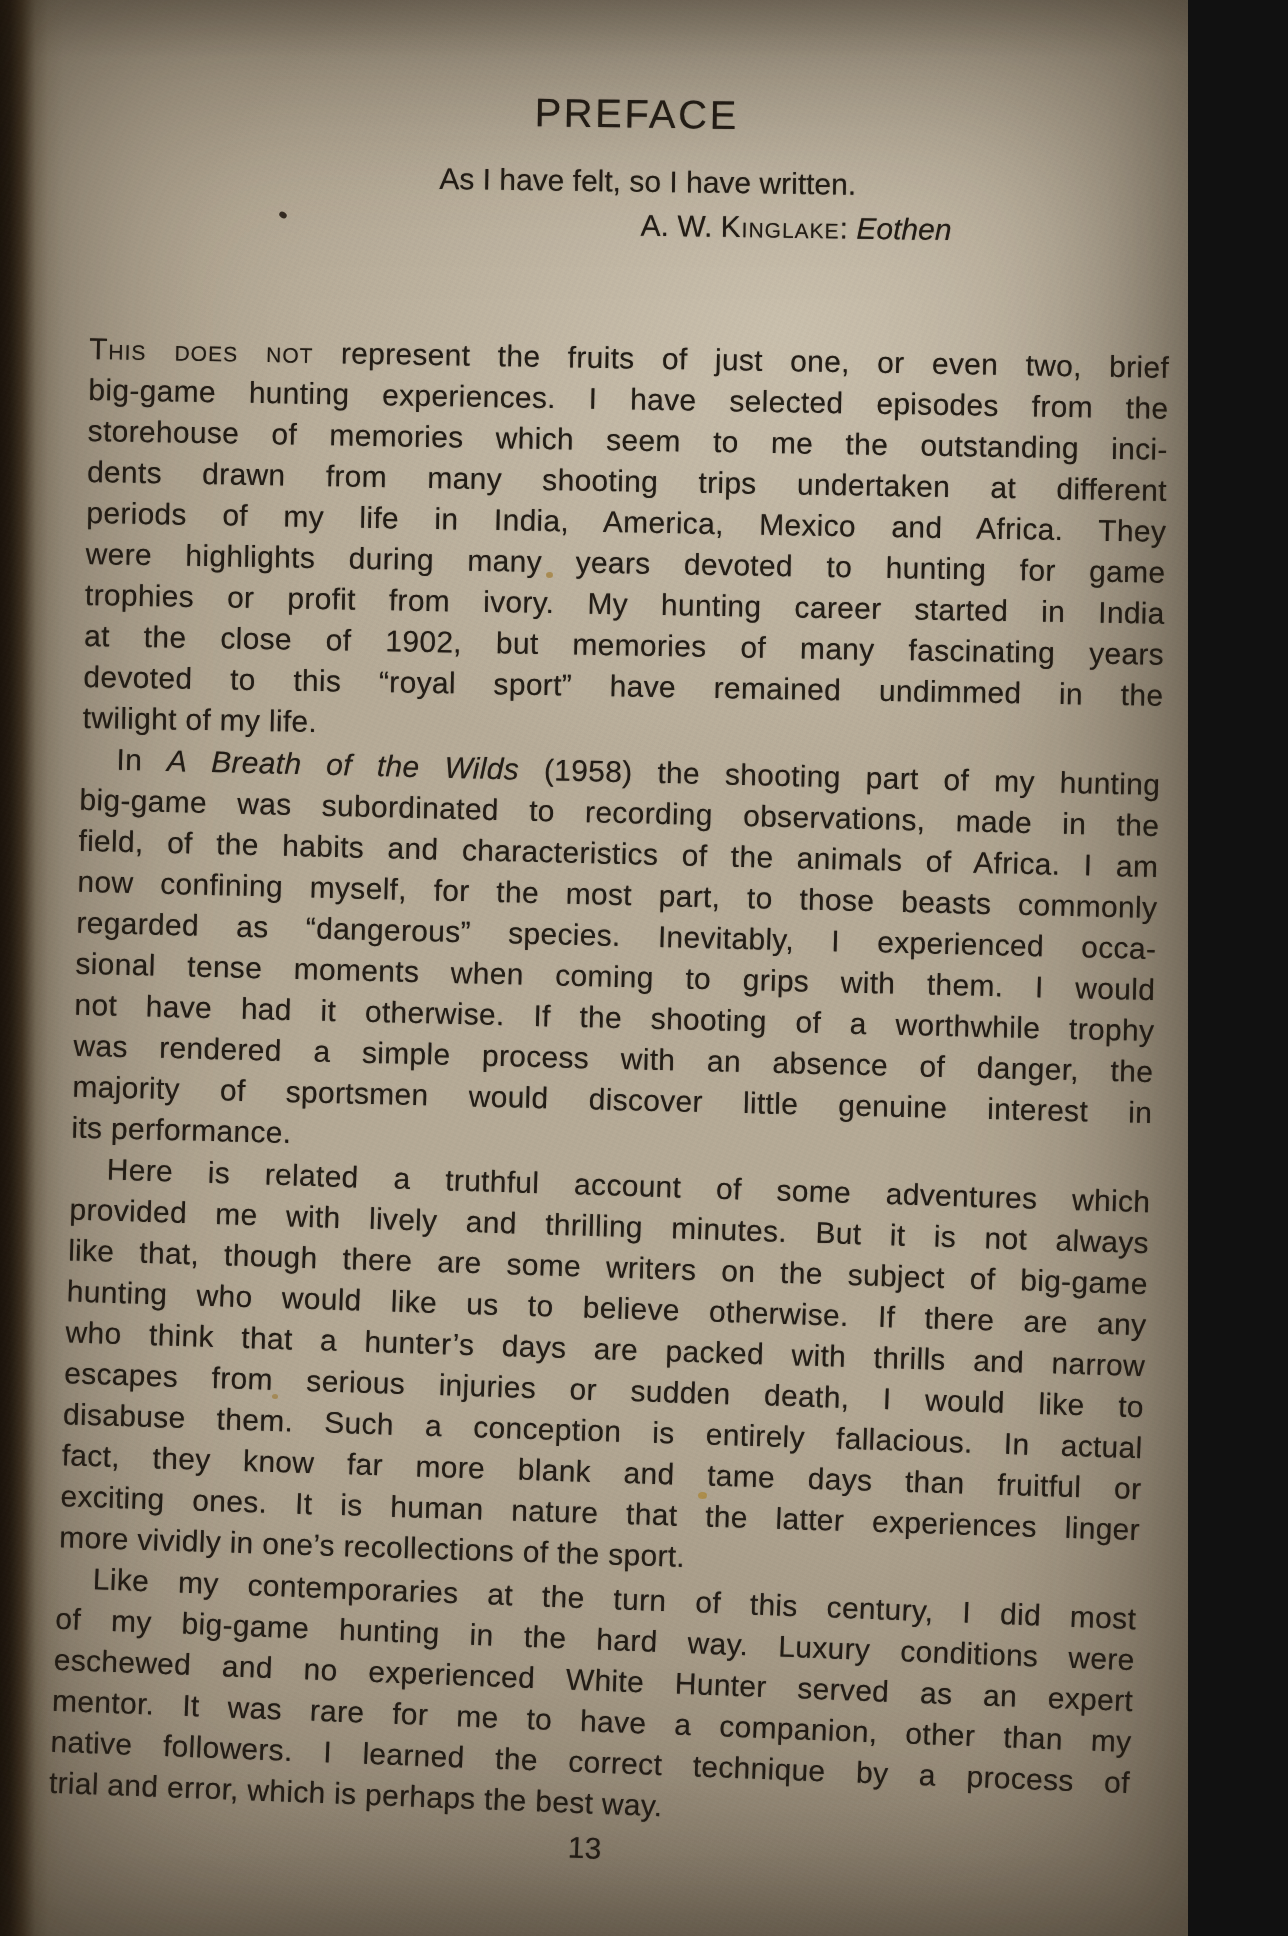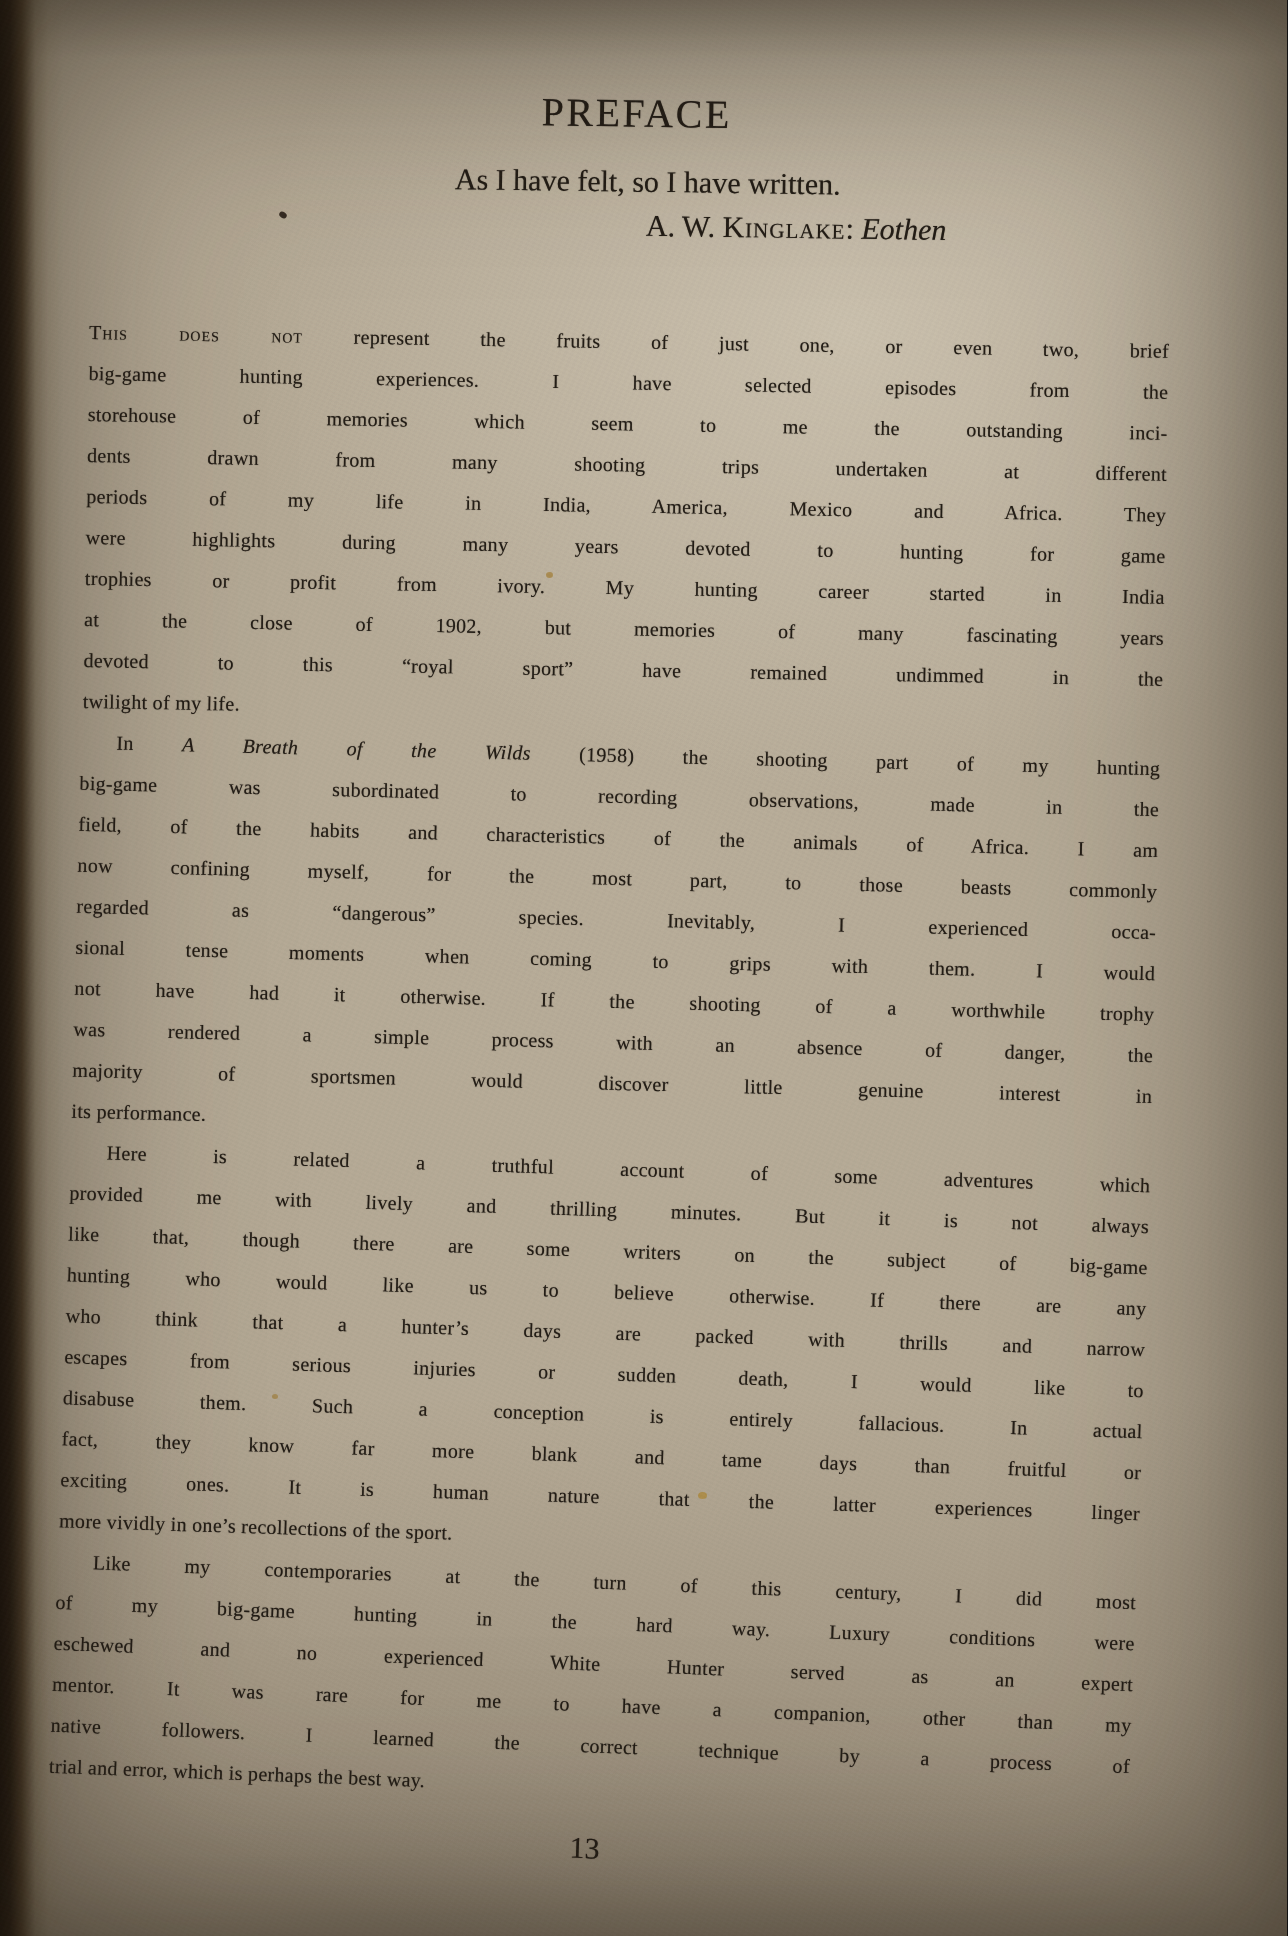--- a/index.html
+++ b/index.html
@@ -5,24 +5,24 @@
   :root {
     --paper: #b0a490;
     --paper_light: #cbc2b0;
     --ink: #221c15;
     --gutter: #160f08;
   }
   html, body { margin: 0; padding: 0; background: #111; }
 
   .photo {
     position: relative;
-    width: 1287px;
+    width: 1188px;
     height: 1936px;
     overflow: hidden;
-    font-family: Liberation Serif, serif;
+    font-family: Liberation Sans, sans-serif;
     color: var(--ink);
     background:
       radial-gradient(ellipse 860px 640px at 66% 17%, rgba(222,214,196,0.50), rgba(222,214,196,0) 72%),
       radial-gradient(ellipse 1300px 1500px at 52% 42%, rgba(205,196,177,0.28), rgba(0,0,0,0) 78%),
       linear-gradient(to bottom, rgba(30,22,14,0.18) 0, rgba(0,0,0,0) 3%, rgba(0,0,0,0) 72%, rgba(48,38,24,0.22) 100%),
       var(--paper);
   }
 
   
   .gutter {
@@ -60,22 +60,22 @@
   .quote {
     margin-top: 28px; font-size: 30px; line-height: 36px;
     text-align: center; transform: translateX(22px);
   }
   .attr {
     margin-top: 7px; font-size: 30px; line-height: 38px;
     text-align: center; transform: translateX(171px);
   }
 
   .body {
-    position: absolute; left: 86px; top: 312px; width: 1080px;
-    font-size: 20px; letter-spacing: 0.3px;
+    position: absolute; left: 86px; top: 328px; width: 1080px;
+    font-size: 30px; letter-spacing: 0.3px;
     text-shadow: 0 0 1px rgba(25,20,14,0.55);
   }
   .paragraph { transform-origin: 0 50%; }
   .rot0 { transform: rotate(1.0deg); }
   .rot1 { transform: rotate(1.4deg) translateX(-10px); }
   .rot2 { transform: rotate(1.8deg) translateX(-21px); }
   .rot3 { transform: rotate(2.2deg) translateX(-33px); }
 
   .line {
     line-height: 41px; height: 41px; white-space: nowrap;

